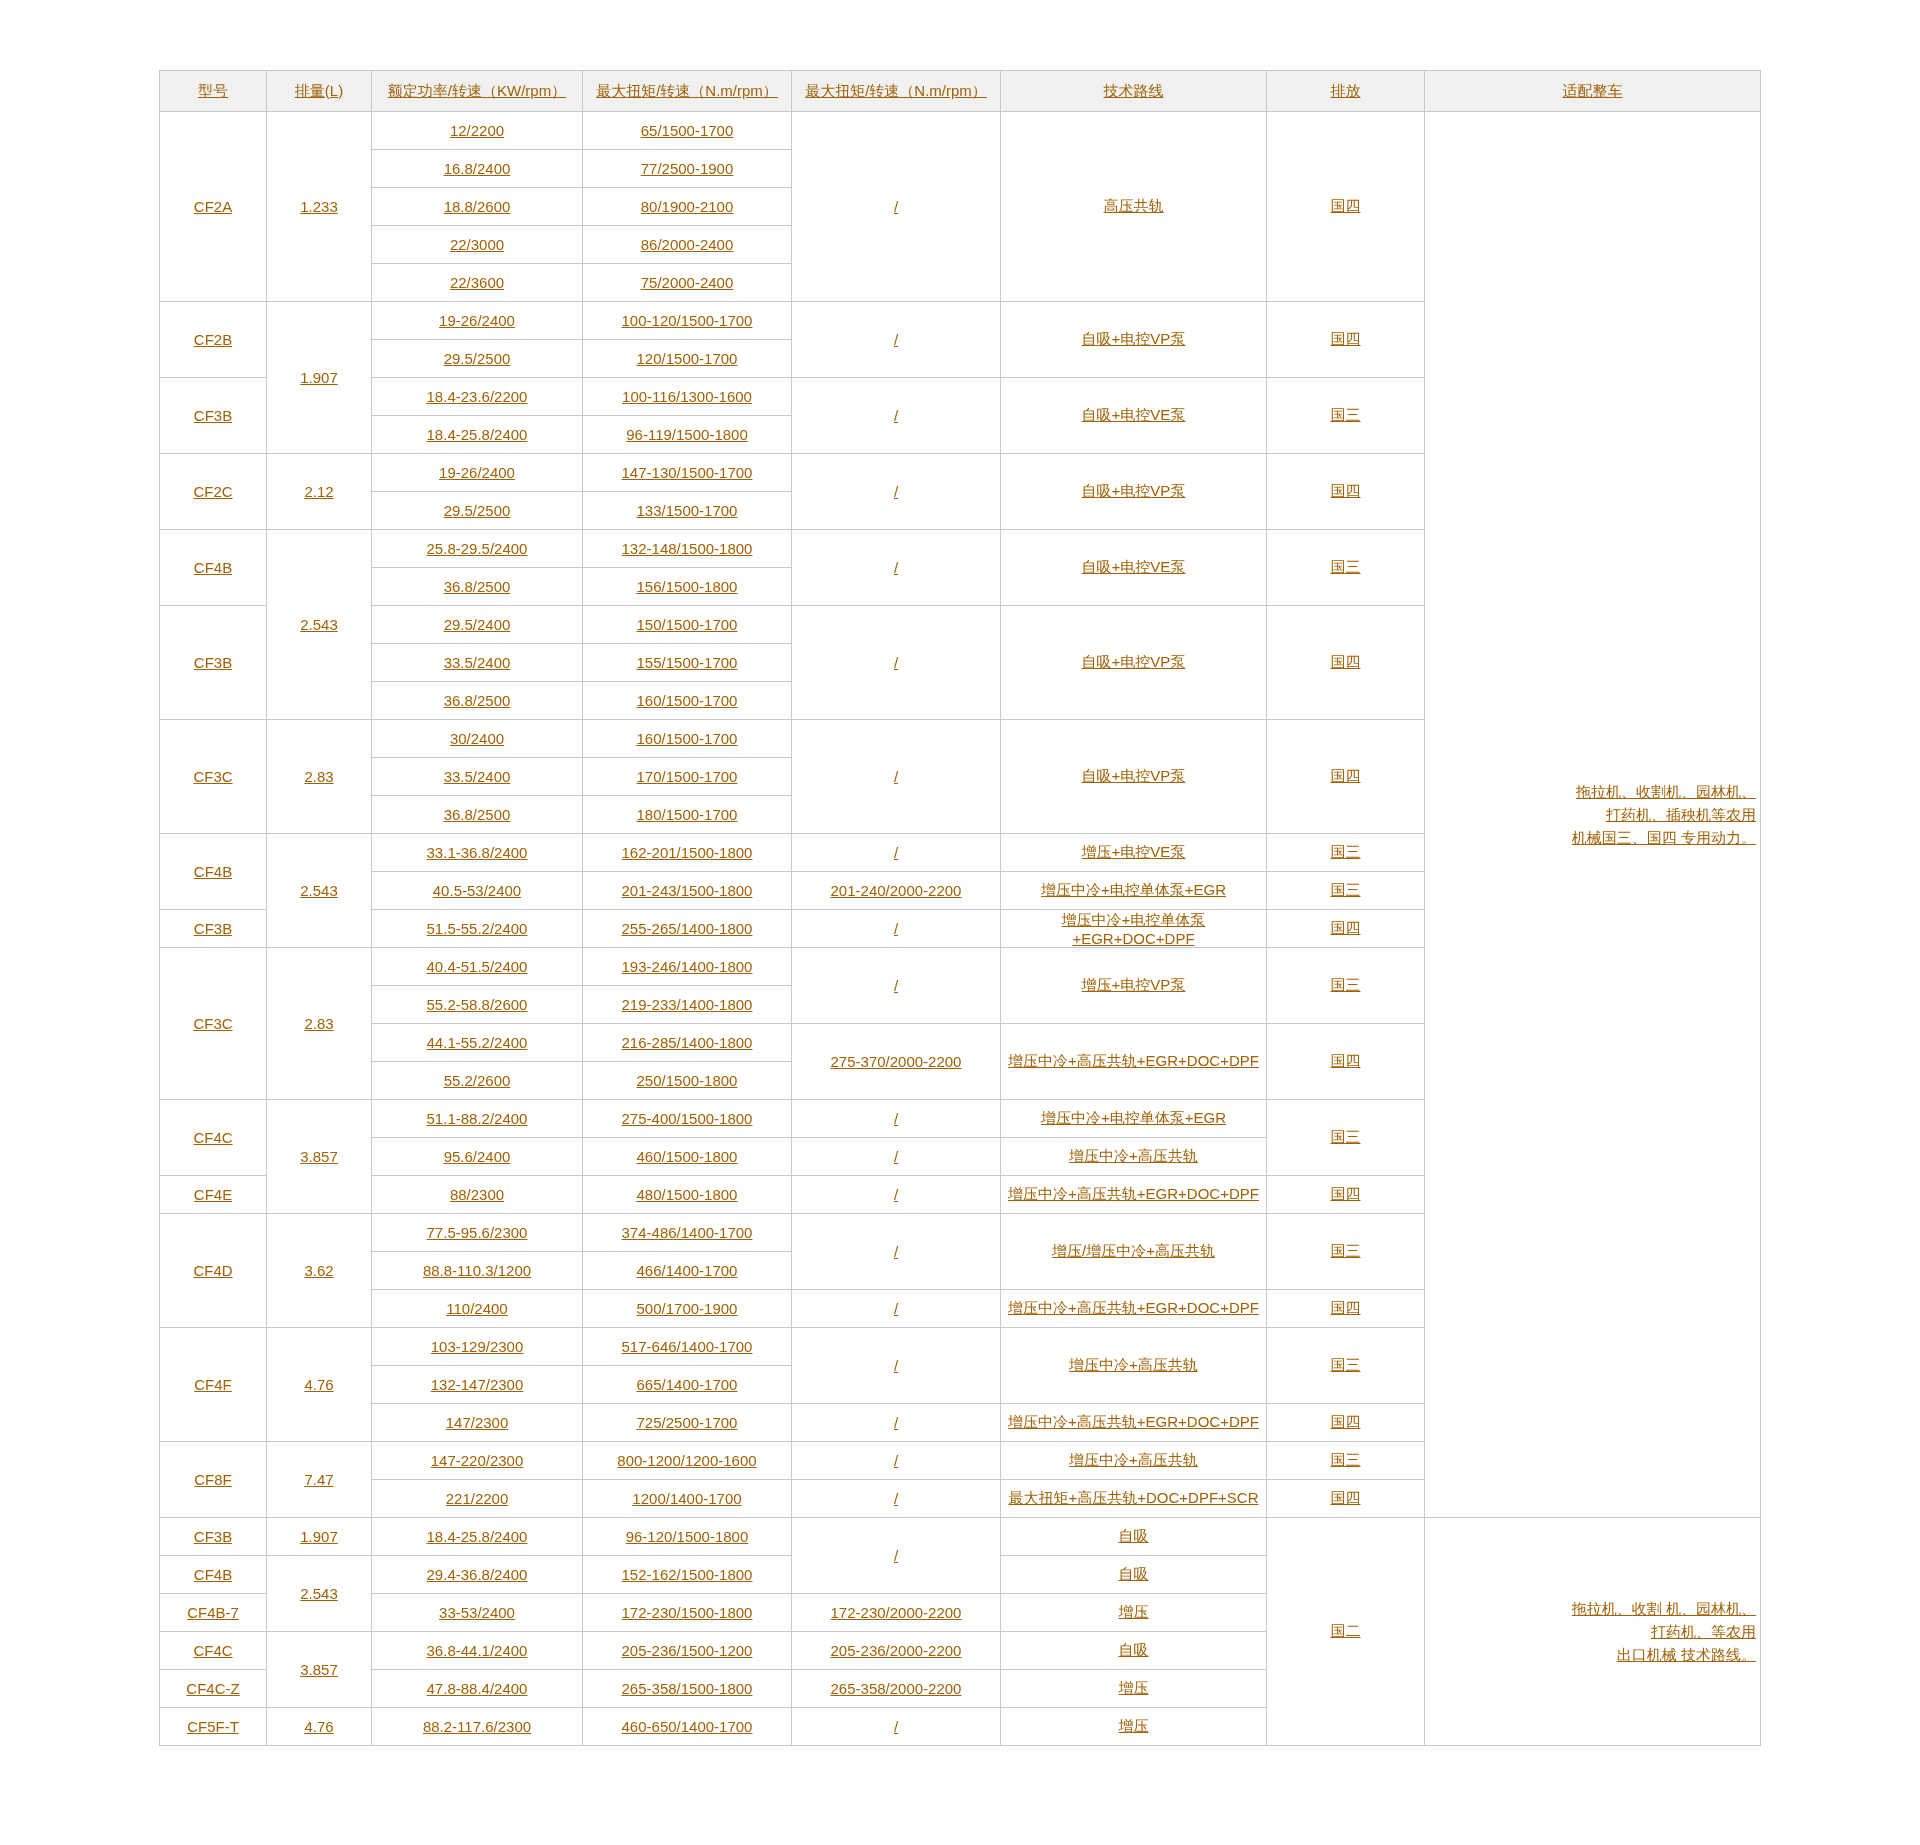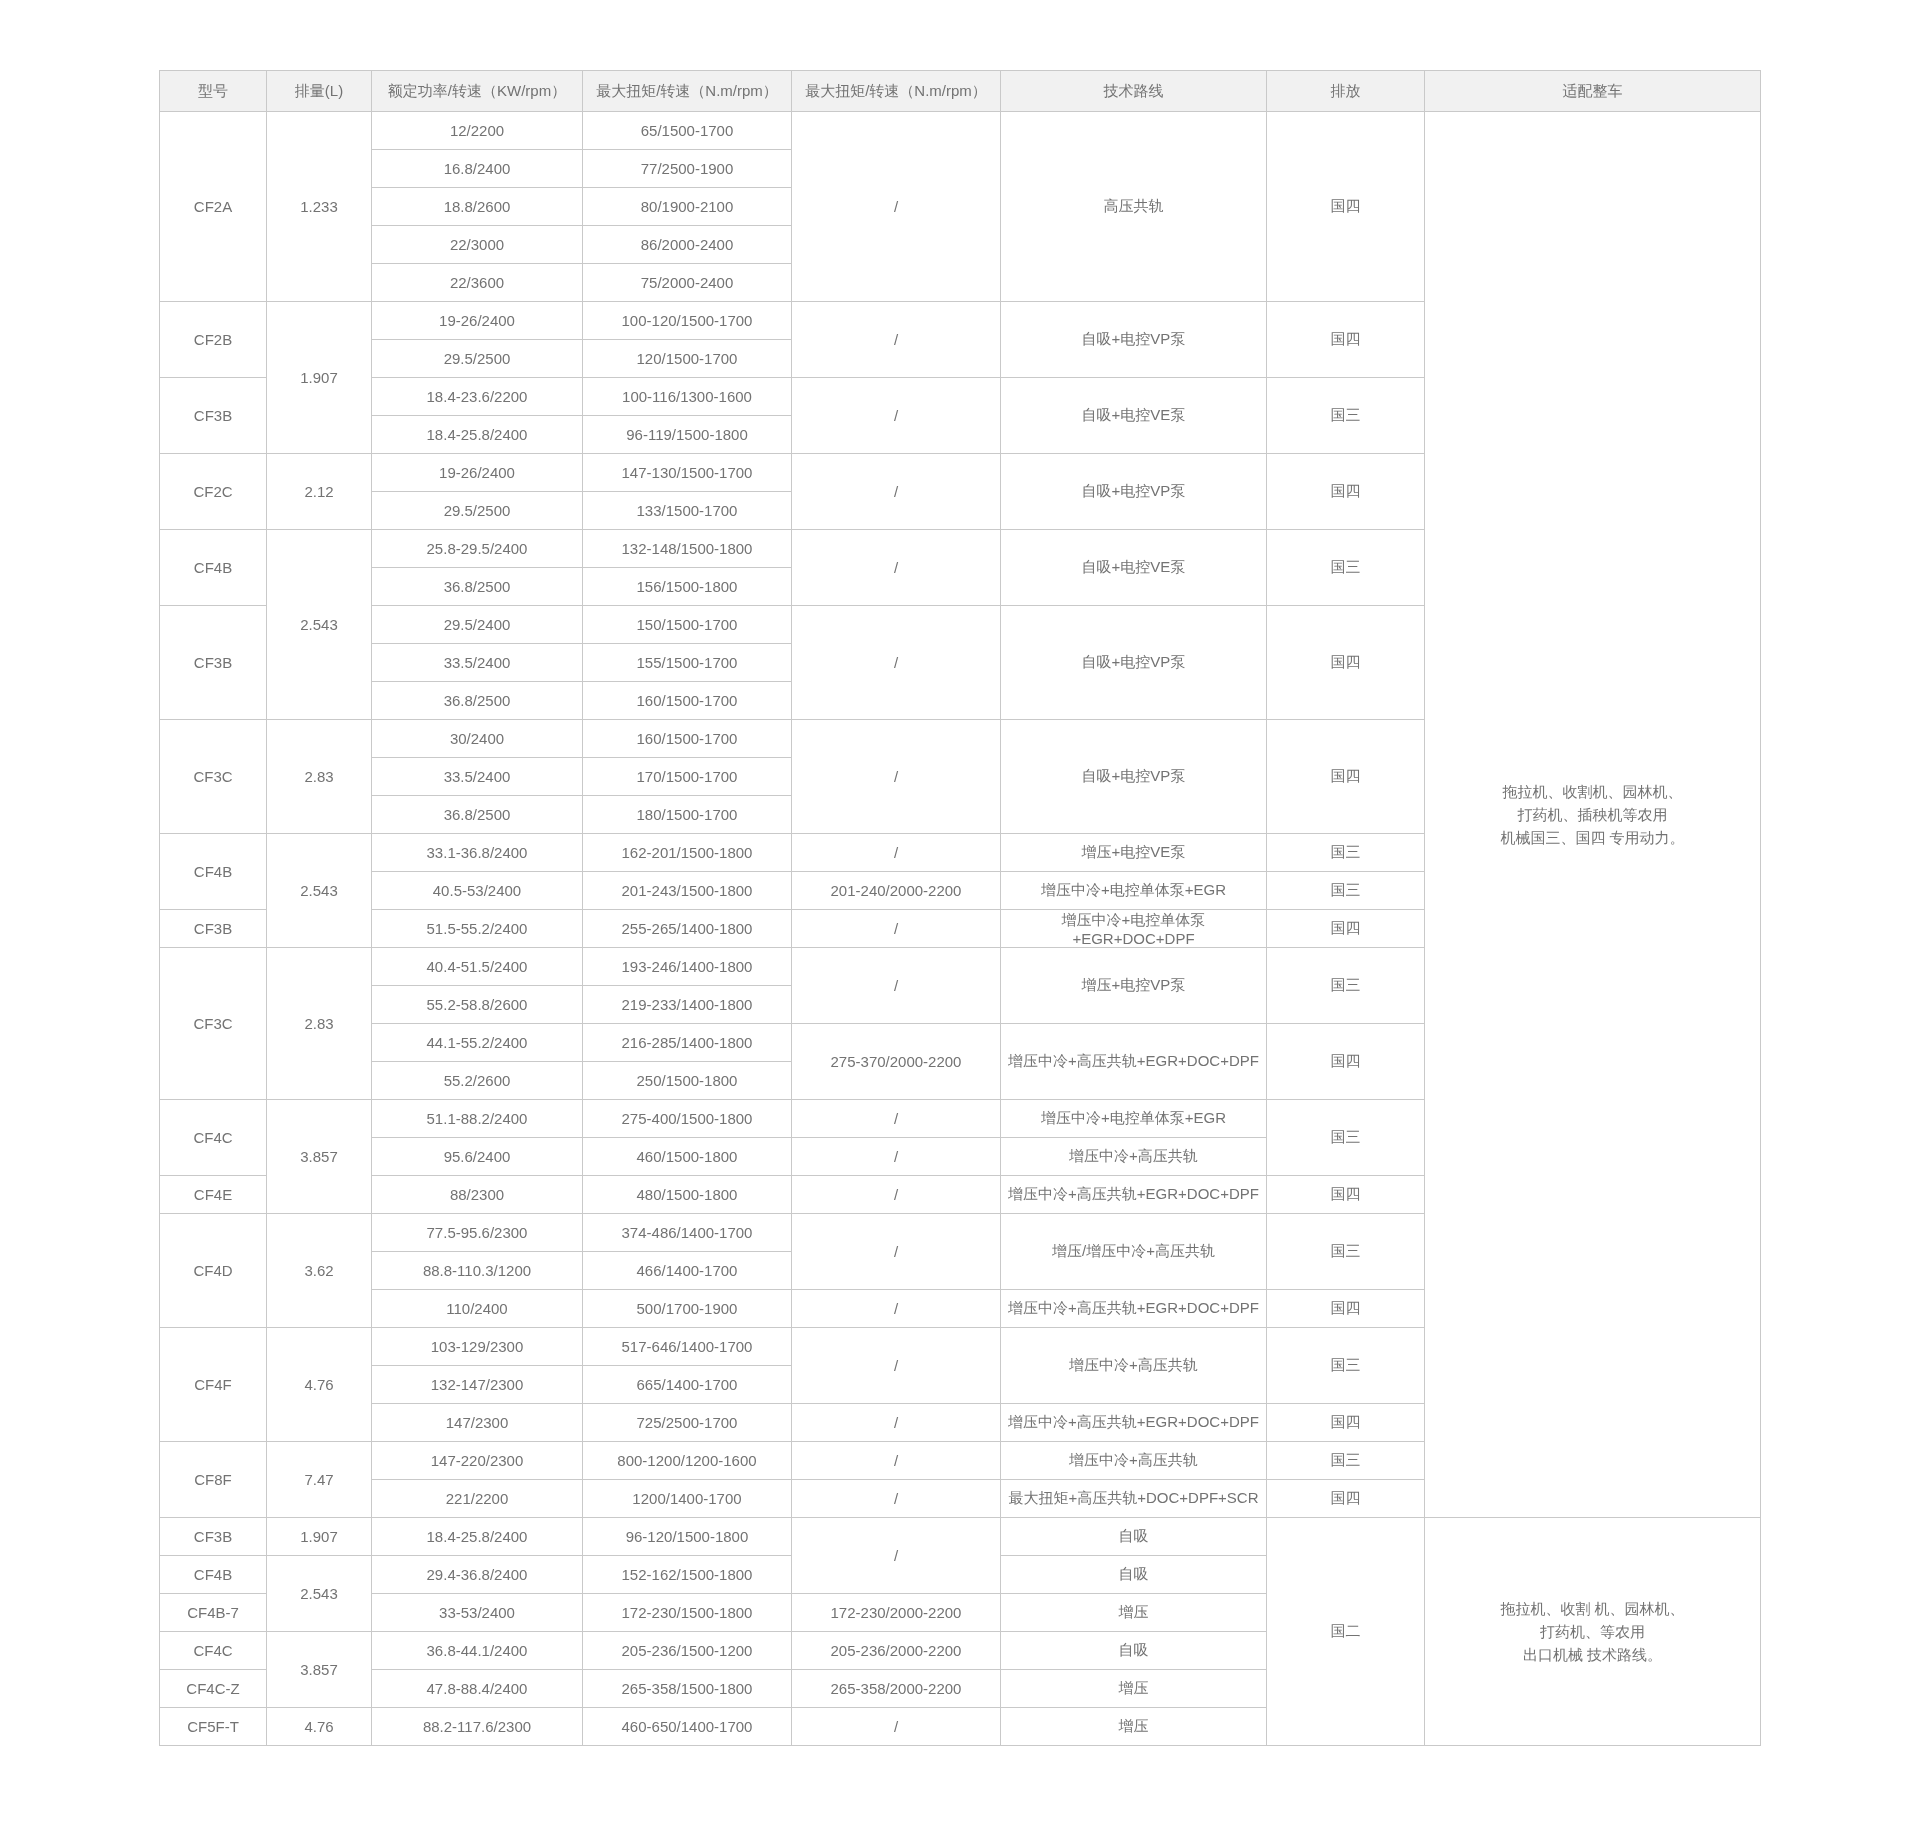--- a/index.html
+++ b/index.html
@@ -11,38 +11,39 @@
     font-family: "Liberation Sans", "DejaVu Sans", sans-serif;
   }
   .table-wrap {
     margin: 70px 0 0 159px;
     width: 1601px;
   }
   table {
     border-collapse: collapse;
     table-layout: fixed;
     width: 1601px;
-    color: #737373;
+    color: #a16207;
+    text-decoration: underline;
   }
   th, td {
     border: 1px solid #c9c9c9;
     text-align: center;
     vertical-align: middle;
     font-weight: normal;
     font-size: 15px;
     padding: 0 4px;
     white-space: pre-line;
     overflow: hidden;
   }
   thead th {
     background: #f1f1f1;
     height: 40px;
   }
   tbody tr { height: 38px; }
-  td.vehicles { line-height: 1.55; }
+  td.vehicles { line-height: 1.55; text-align: right; }
   td.tech { letter-spacing: 0; }
 </style>
 </head>
 <body>
 
 <div class="table-wrap">
   <table>
     <colgroup>
       <col style="width:107px">
       <col style="width:105px">

